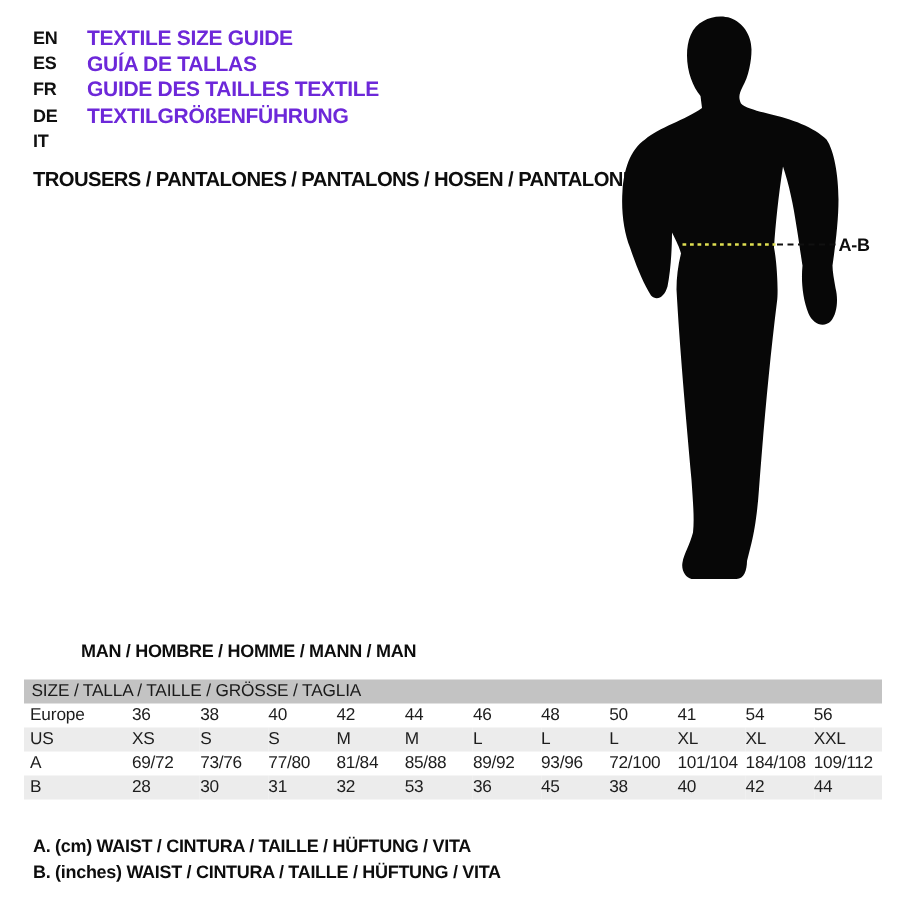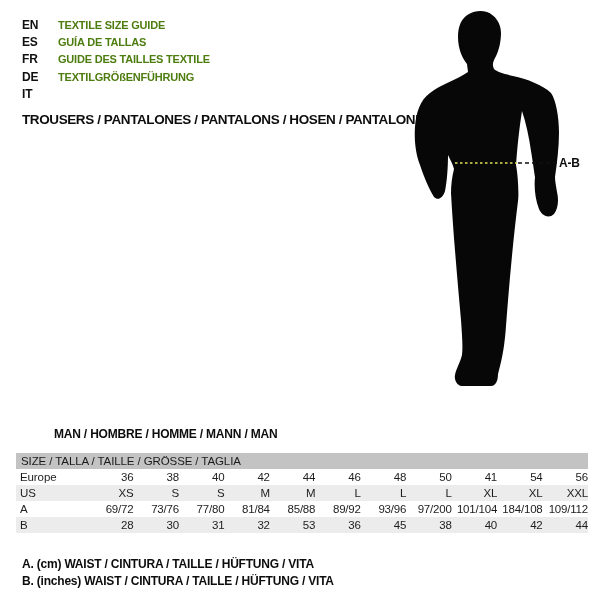--- a/index.html
+++ b/index.html
@@ -4,21 +4,21 @@
 <style>
   html,body{margin:0;padding:0;background:#ffffff;}
   .canvas{
     position:relative;width:600px;height:600px;background:#ffffff;overflow:hidden;
     font-family:"Liberation Sans", sans-serif;color:#111;
   }
   
   .lang-block{position:absolute;left:22px;top:16px;}
   .lang-row{display:flex;height:17.3px;align-items:center;}
   .lang-code{width:36px;font-size:12px;font-weight:700;letter-spacing:-0.2px;color:#101010;}
-  .lang-label{font-size:11px;font-weight:700;letter-spacing:-0.2px;color:#4d7c0f;white-space:nowrap;}
+  .lang-label{font-size:14px;font-weight:700;letter-spacing:-0.2px;color:#6d28d9;white-space:nowrap;}
   
   .category{
     position:absolute;left:22px;top:112px;font-size:13.5px;font-weight:700;
     letter-spacing:-0.4px;color:#0d0d0d;white-space:nowrap;
   }
   
   .figure-wrap{position:absolute;left:405px;top:5px;width:195px;height:390px;}
   .figure-wrap svg{position:absolute;left:0;top:0;}
   .ab-label{
     position:absolute;left:154px;top:151px;font-size:12px;font-weight:700;
@@ -36,21 +36,21 @@
     font-size:11.5px;font-weight:400;color:#1d1d1d;
   }
   .size-table th,.size-table td{padding:0;height:16px;vertical-align:middle;}
   .size-table thead th{
     background:var(--header-bg,#c3c3c3);text-align:left;padding-left:5px;
     font-weight:400;font-size:11.5px;color:#1a1a1a;letter-spacing:-0.1px;
   }
   .size-table tbody th{
     text-align:left;padding-left:4px;font-weight:400;color:#1d1d1d;letter-spacing:-0.1px;
   }
-  .size-table tbody td{text-align:right;letter-spacing:-0.2px;}
+  .size-table tbody td{text-align:left;letter-spacing:-0.2px;}
   .size-table tbody tr.alt{background:var(--alt-row-bg,#ececec);}
   
   .notes{position:absolute;left:22px;top:555px;}
   .note-line{
     height:17.5px;font-size:12px;font-weight:700;letter-spacing:-0.2px;
     color:#0d0d0d;white-space:nowrap;display:flex;align-items:center;
   }
 </style>
 </head>
 <body>
@@ -180,21 +180,21 @@
         </tr>
         <tr>
           <th>A</th>
           <td>69/72</td>
           <td>73/76</td>
           <td>77/80</td>
           <td>81/84</td>
           <td>85/88</td>
           <td>89/92</td>
           <td>93/96</td>
-          <td>97/200</td>
+          <td>72/100</td>
           <td>101/104</td>
           <td>184/108</td>
           <td>109/112</td>
         </tr>
         <tr class="alt">
           <th>B</th>
           <td>28</td>
           <td>30</td>
           <td>31</td>
           <td>32</td>

